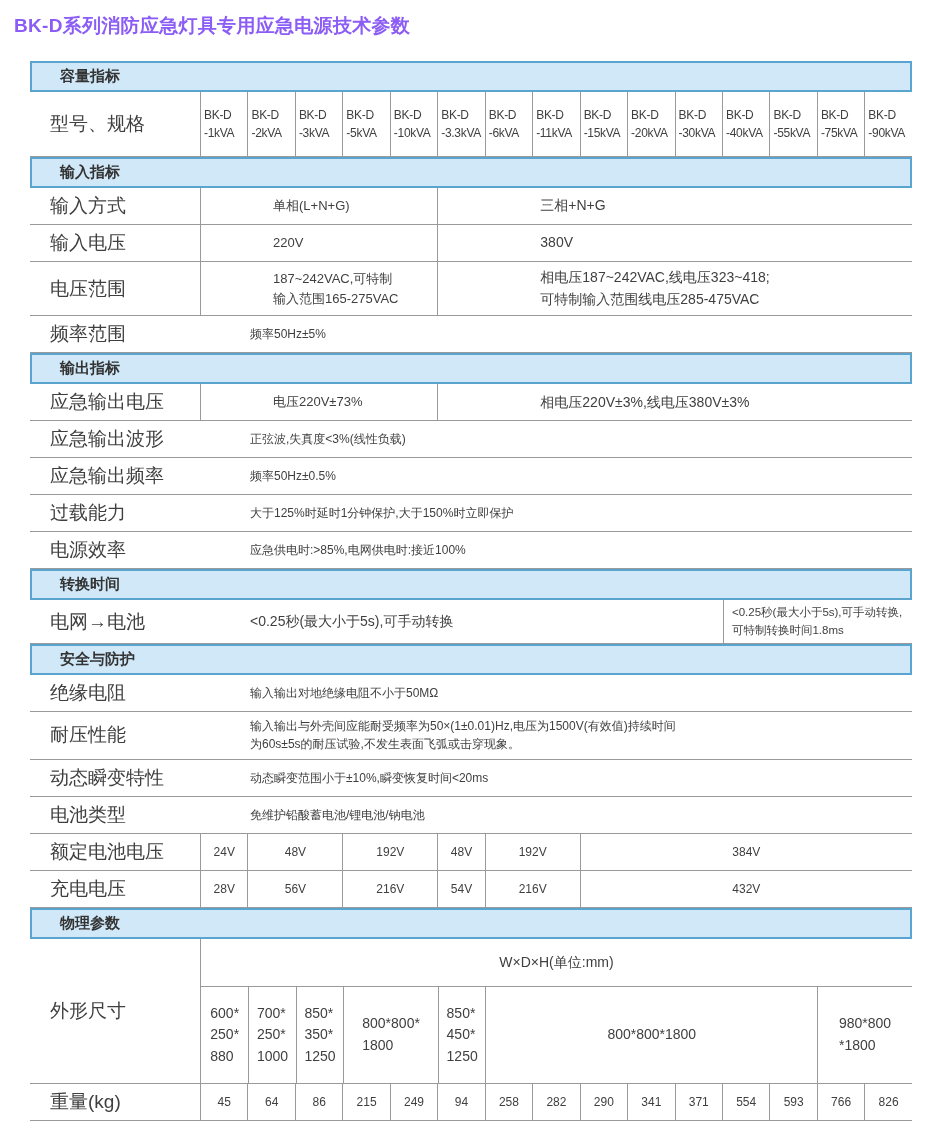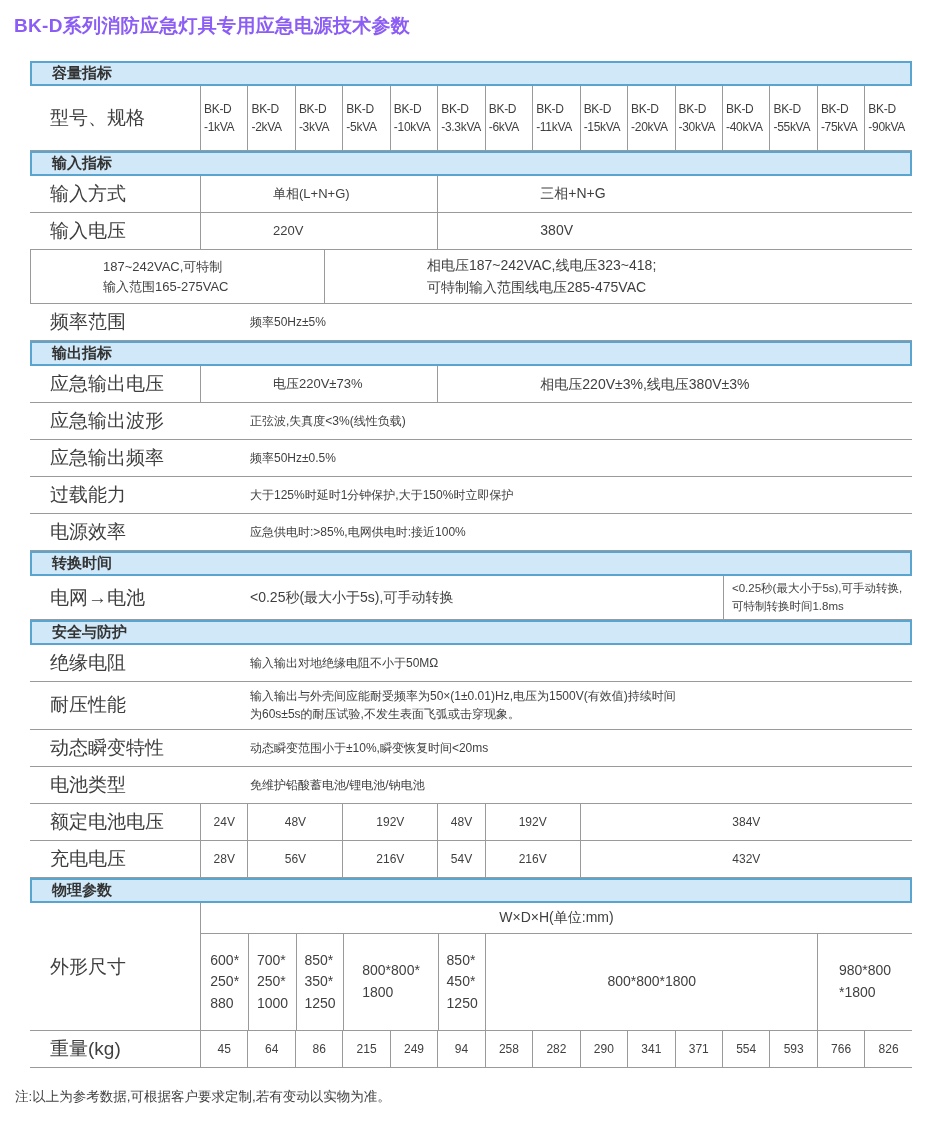--- a/index.html
+++ b/index.html
@@ -7,23 +7,23 @@
     width:928px;height:1138px;background:#ffffff;
     font-family:"Liberation Sans","DejaVu Sans",sans-serif;
     color:#3f3f3f;overflow:hidden;
   }
   .title{
     font-size:19px;font-weight:bold;color:#8b5cf6;
     margin:13px 0 0 14px;letter-spacing:0.3px;
   }
   .spec-table{margin:22px 0 0 30px;width:882px;}
   .bar{
-    box-sizing:border-box;height:25px;background:#d0e8f7;
+    box-sizing:border-box;height:31px;background:#d0e8f7;
     border:2px solid #5aa5cf;
-    display:flex;align-items:center;padding-left:20px;
+    display:flex;align-items:center;padding-left:28px;
     font-size:15px;font-weight:bold;color:#333333;
   }
   .row{
     display:flex;align-items:stretch;box-sizing:border-box;
     border-bottom:1px solid #9a9a9a;min-height:33px;background:#fff;
   }
   .label{
     flex:0 0 170px;width:170px;box-sizing:border-box;
     padding:5px 4px 5px 20px;display:flex;align-items:center;
     font-size:19px;color:#3f3f3f;
@@ -53,21 +53,21 @@
   .tside{width:26.55%;font-size:11.5px;line-height:1.5;padding:4px 2px 4px 8px;}
   
   .s-cell{justify-content:center;text-align:left;font-size:12px;padding:4px 1px;}
   
   .r-physical{min-height:128px;}
   .phys{
     flex:1;display:flex;flex-direction:column;min-width:0;
     border-left:1px solid #9a9a9a;
   }
   .phead{
-    box-sizing:border-box;height:31px;border-bottom:1px solid #9a9a9a;
+    box-sizing:border-box;height:48px;border-bottom:1px solid #9a9a9a;
     display:flex;align-items:center;justify-content:center;font-size:14px;
   }
   .drow{flex:1;min-height:96px;}
   .d-cell{justify-content:center;text-align:left;font-size:14px;line-height:1.55;padding:4px 1px;}
   .d-cell:first-child{border-left:none;}
   .note{margin:20px 0 0 15px;font-size:13.5px;color:#3f3f3f;}
 </style>
 </head>
 <body>
 
@@ -119,20 +119,21 @@
         </div>
       </div>
       <div class="row r-split">
         <div class="label">输入电压</div>
         <div class="cells">
           <div class="cell split-l">220V</div>
           <div class="cell split-r">380V</div>
         </div>
       </div>
       <div class="row r-split">
+        <div class="label">电压范围</div>
         <div class="cells">
           <div class="cell split-l">187~242VAC,可特制
 输入范围165-275VAC</div>
           <div class="cell split-r">相电压187~242VAC,线电压323~418;
 可特制输入范围线电压285-475VAC</div>
         </div>
       </div>
       <div class="row r-full">
         <div class="label">频率范围</div>
         <div class="fullval">频率50Hz±5%</div>

